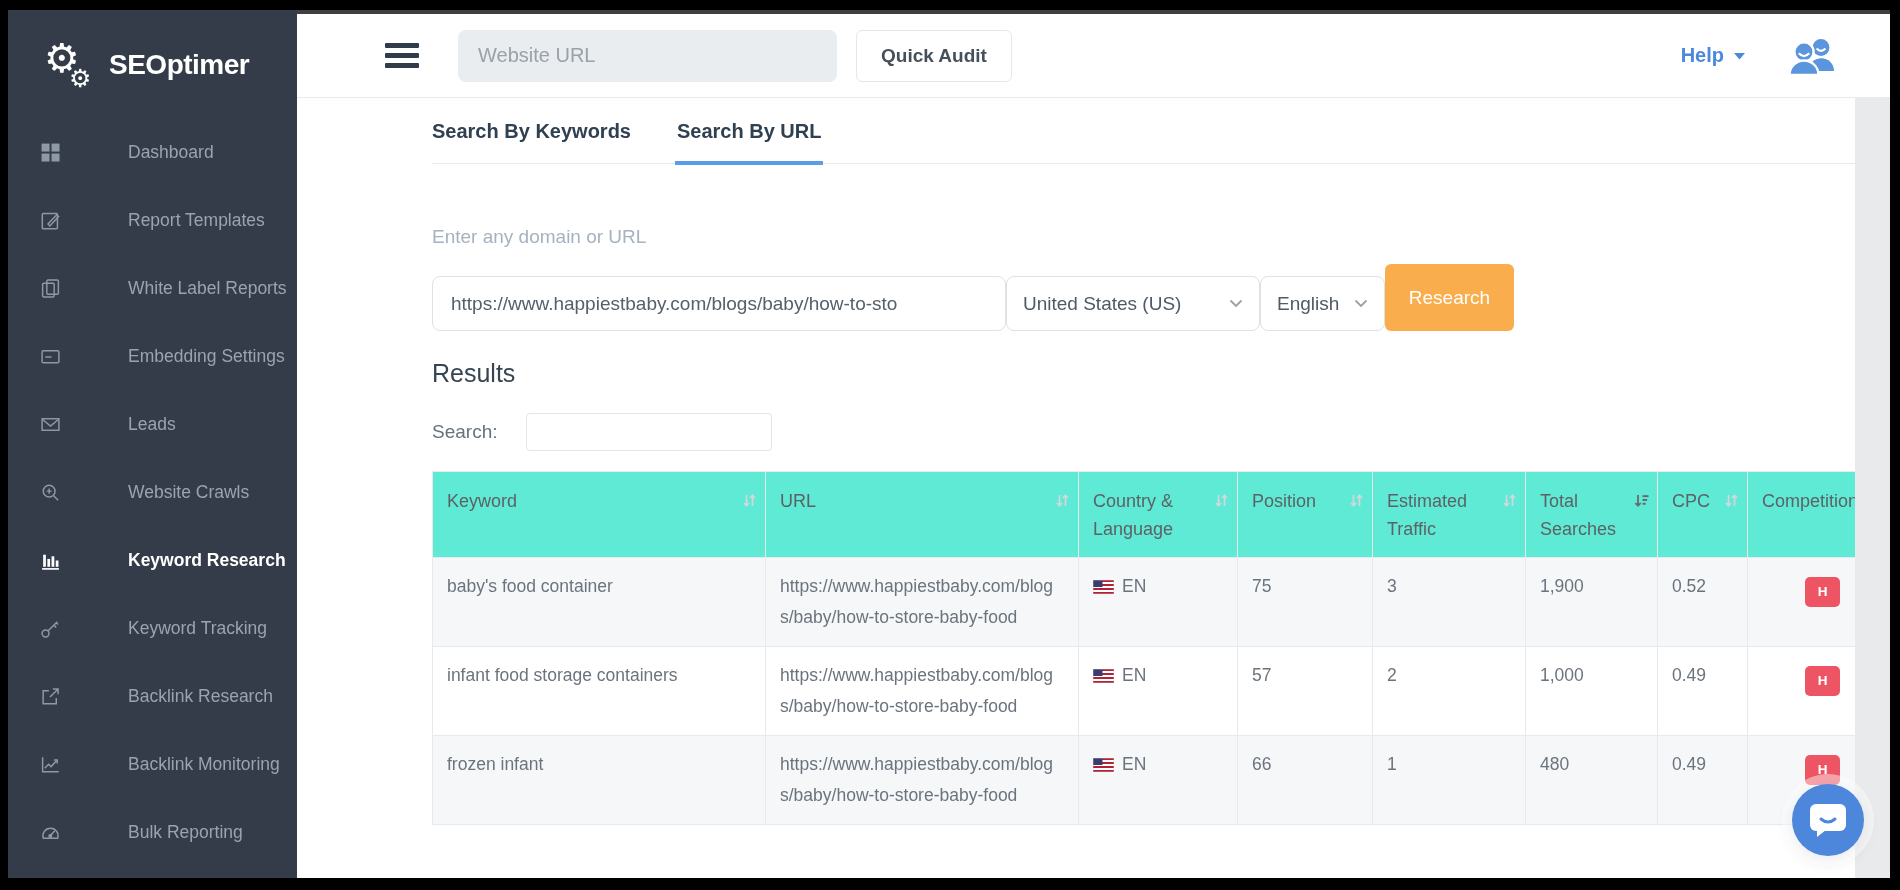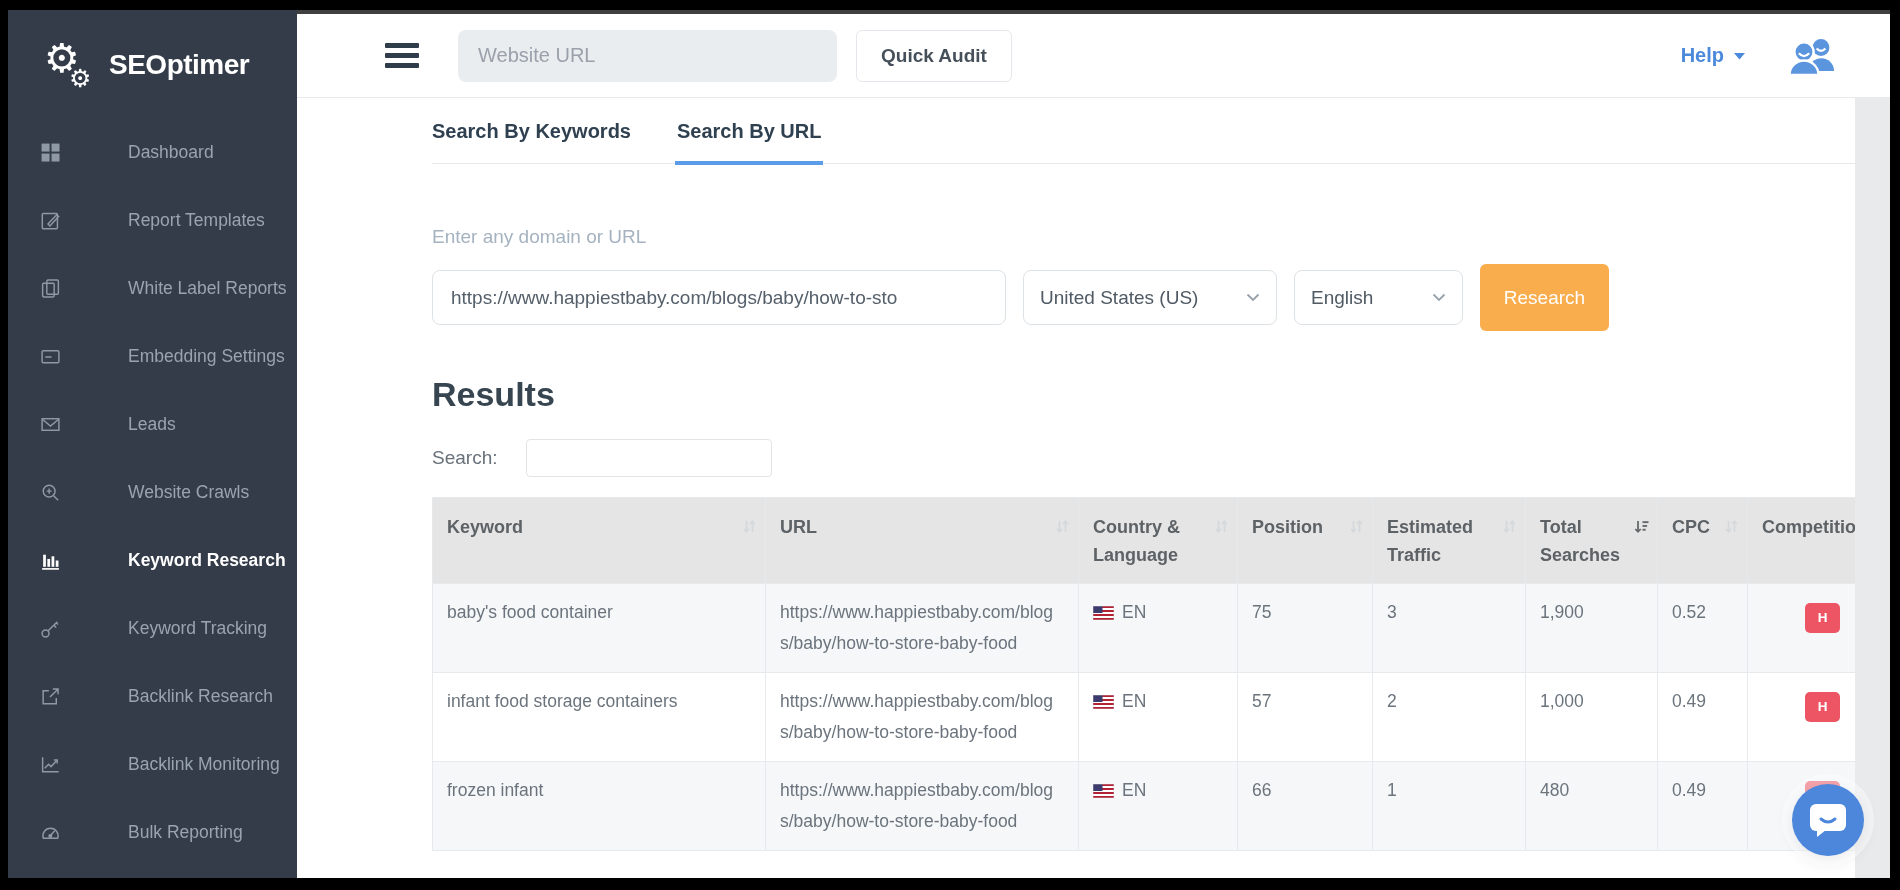--- a/index.html
+++ b/index.html
@@ -49,49 +49,49 @@
 
   
   .tabs-row { display:flex; gap:46px; padding-top:22px; border-bottom:1px solid var(--table_border,#e7eaec); }
   .tab { font-size:20px; font-weight:700; color:var(--tab_text,#2f4050);
          padding-bottom:20px; position:relative; cursor:pointer; white-space:nowrap; }
   .tab.active::after { content:""; position:absolute; left:-2px; right:-2px; bottom:-2px;
                        height:4px; background:var(--tab_underline,#5b9ce8); }
 
   
   .form-label { margin-top:62px; color:var(--form_label,#a5b2c0); font-size:19px; }
-  .form-row { margin-top:16px; display:flex; gap:17px; align-items:center; }
+  .form-row { margin-top:16px; display:flex; align-items:flex-end; }
   .url-input { width:574px; height:55px; border:1px solid var(--input_border,#dde2e6);
                border-radius:8px; padding:0 18px; font-size:19px; color:#55606b;
                font-family:inherit; outline:none; }
   .select { height:55px; border:1px solid var(--input_border,#dde2e6); border-radius:8px;
             display:flex; align-items:center; justify-content:space-between;
             padding:0 16px; font-size:19px; color:#4f5a64; cursor:pointer; background:#fff; }
   .select-country { width:254px; }
-  .select-language { width:169px; }
+  .select-language { width:125px; }
   .research-btn { width:129px; height:67px; background:var(--research_btn_bg,#f9ad4d);
                   color:var(--research_btn_text,#ffffff); border:none; border-radius:6px;
                   font-size:19px; font-family:inherit; cursor:pointer; }
 
   
-  .results-title { margin-top:44px; font-size:34px; color:var(--title_text,#36454f); font-weight:700; }
+  .results-title { margin-top:28px; font-size:25px; color:var(--title_text,#36454f); font-weight:400; }
   .search-row { margin-top:25px; display:flex; justify-content:flex-start; align-items:center; gap:29px; }
   .search-label { font-size:19px; color:#68717a; }
   .search-input { width:246px; height:38px; border:1px solid #e1e5e8; border-radius:4px;
                   padding:0 10px; font-size:17px; color:#55606b; font-family:inherit; outline:none; }
 
   
   .table-wrap { margin-top:20px; overflow:hidden; }
   table { border-collapse:collapse; table-layout:fixed; width:1465px; }
   col.c-keyword{width:333px} col.c-url{width:313px} col.c-country{width:159px}
   col.c-position{width:135px} col.c-traffic{width:153px} col.c-searches{width:132px}
   col.c-cpc{width:90px} col.c-comp{width:150px}
   th, td { border:1px solid var(--table_border,#e7eaec); text-align:left; vertical-align:top; }
-  th { padding:15px 30px 14px 14px; font-size:18px; font-weight:700;
-       color:var(--table_header_text,#5d6266); line-height:28px; position:relative; background:#e5e5e5; }
+  th { padding:15px 30px 14px 14px; font-size:18px; font-weight:400;
+       color:var(--table_header_text,#5d6266); line-height:28px; position:relative; background:#5eead4; }
   .sort-icon { position:absolute; top:17px; right:8px; }
   td { padding:13px 14px; font-size:17.5px; color:var(--table_cell_text,#6b747d); line-height:31px; }
   tbody tr:nth-child(odd) { background:var(--row_stripe_bg,#f5f7f9); }
   .url-cell { word-break:break-all; }
   .flag { display:inline-block; vertical-align:-2px; margin-right:8px; line-height:0; }
   .comp-cell { text-align:center; }
   .badge { display:inline-block; background:var(--badge_bg,#ed5565); color:var(--badge_text,#ffffff);
            font-size:13.5px; font-weight:700; line-height:1; padding:8px 13px; border-radius:5px;
            margin-top:6px; }
 

